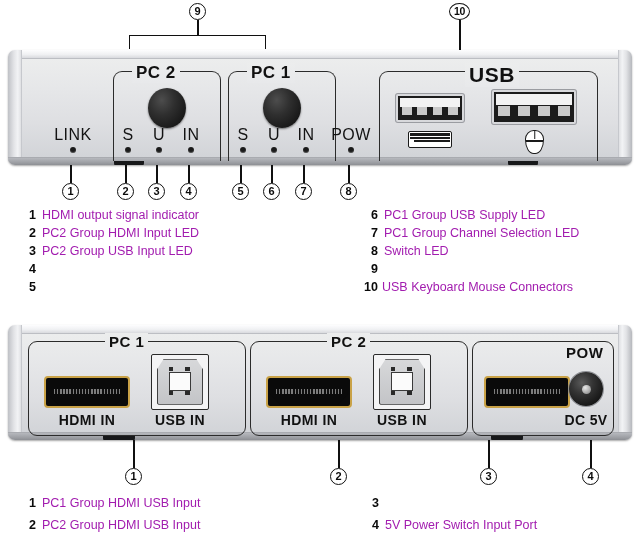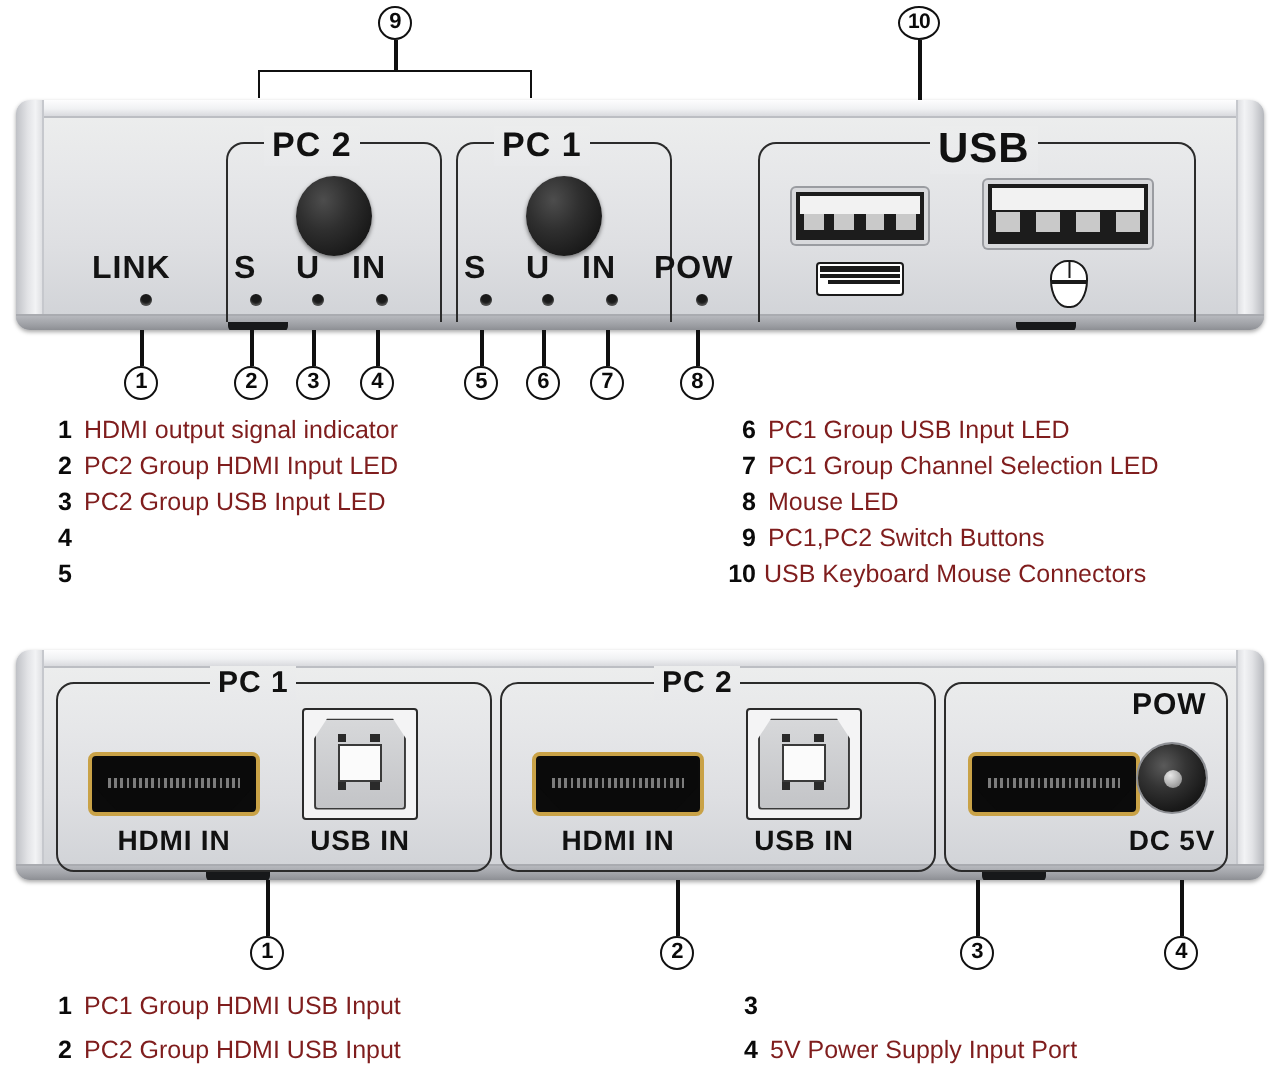--- a/index.html
+++ b/index.html
@@ -85,23 +85,23 @@
     color: #111;
     font-weight: bold;
     letter-spacing: 0.5px;
     background: linear-gradient(180deg,#eceded 0%,#e8e9eb 100%);
     padding: 0 4px;
   }
 
   .led-label {
     position: absolute;
     color: #131313;
-    font-weight: bold;
+    font-weight: normal;
     letter-spacing: 0.5px;
-    text-align: left;
+    text-align: center;
     white-space: nowrap;
   }
   .led-dot {
     position: absolute;
     width: 6px; height: 6px;
     border-radius: 50%;
     background: #1a1a1a;
     box-shadow: inset 0 -1px 1px rgba(255,255,255,.25);
   }
   .switch-btn {
@@ -245,21 +245,21 @@
     display: inline-block;
     font-weight: bold;
     font-size: 12.5px;
     color: #0a0a0a;
     text-align: right;
     flex: 0 0 auto;
   }
   .legend-txt {
     display: inline-block;
     font-size: 12.5px;
-    color: #7f1d1d;
+    color: #a21caf;
     margin-left: 6px;
   }
 </style>
 </head>
 <body>
 
 <div id="root">
 
   <div class="callout-circle" style="left:189px; top:3px;">9</div>
   <div class="leader" style="left:197px; top:20px; height:15px;"></div>
@@ -402,33 +402,32 @@
       <span class="legend-num" style="width:14px;">4</span>
     </div>
     <div class="legend-row">
       <span class="legend-num" style="width:14px;">5</span>
     </div>
   </div>
 
   <div class="legend" style="left:358px; top:206px; width:282px;">
     <div class="legend-row">
       <span class="legend-num" style="width:20px;">6</span>
-      <span class="legend-txt">PC1 Group USB Input LED</span>
+      <span class="legend-txt">PC1 Group USB Supply LED</span>
     </div>
     <div class="legend-row">
       <span class="legend-num" style="width:20px;">7</span>
       <span class="legend-txt">PC1 Group Channel Selection LED</span>
     </div>
     <div class="legend-row">
       <span class="legend-num" style="width:20px;">8</span>
-      <span class="legend-txt">Mouse LED</span>
+      <span class="legend-txt">Switch LED</span>
     </div>
     <div class="legend-row">
       <span class="legend-num" style="width:20px;">9</span>
-      <span class="legend-txt">PC1,PC2 Switch Buttons</span>
     </div>
     <div class="legend-row">
       <span class="legend-num" style="width:20px;">10</span>
       <span class="legend-txt" style="margin-left:4px;">USB Keyboard Mouse Connectors</span>
     </div>
   </div>
 
   <div class="device" style="left:8px; top:325px; width:624px; height:115px;">
     <div class="bevel-top"></div>
     <div class="bevel-left"></div>
@@ -516,17 +515,17 @@
       <span class="legend-txt">PC2 Group HDMI USB Input</span>
     </div>
   </div>
 
   <div class="legend" style="left:365px; top:492px; width:275px;">
     <div class="legend-row" style="line-height:22px;">
       <span class="legend-num" style="width:14px;">3</span>
     </div>
     <div class="legend-row" style="line-height:22px;">
       <span class="legend-num" style="width:14px;">4</span>
-      <span class="legend-txt">5V Power Supply Input Port</span>
+      <span class="legend-txt">5V Power Switch Input Port</span>
     </div>
   </div>
 
 </div>
 
 </body></html>

